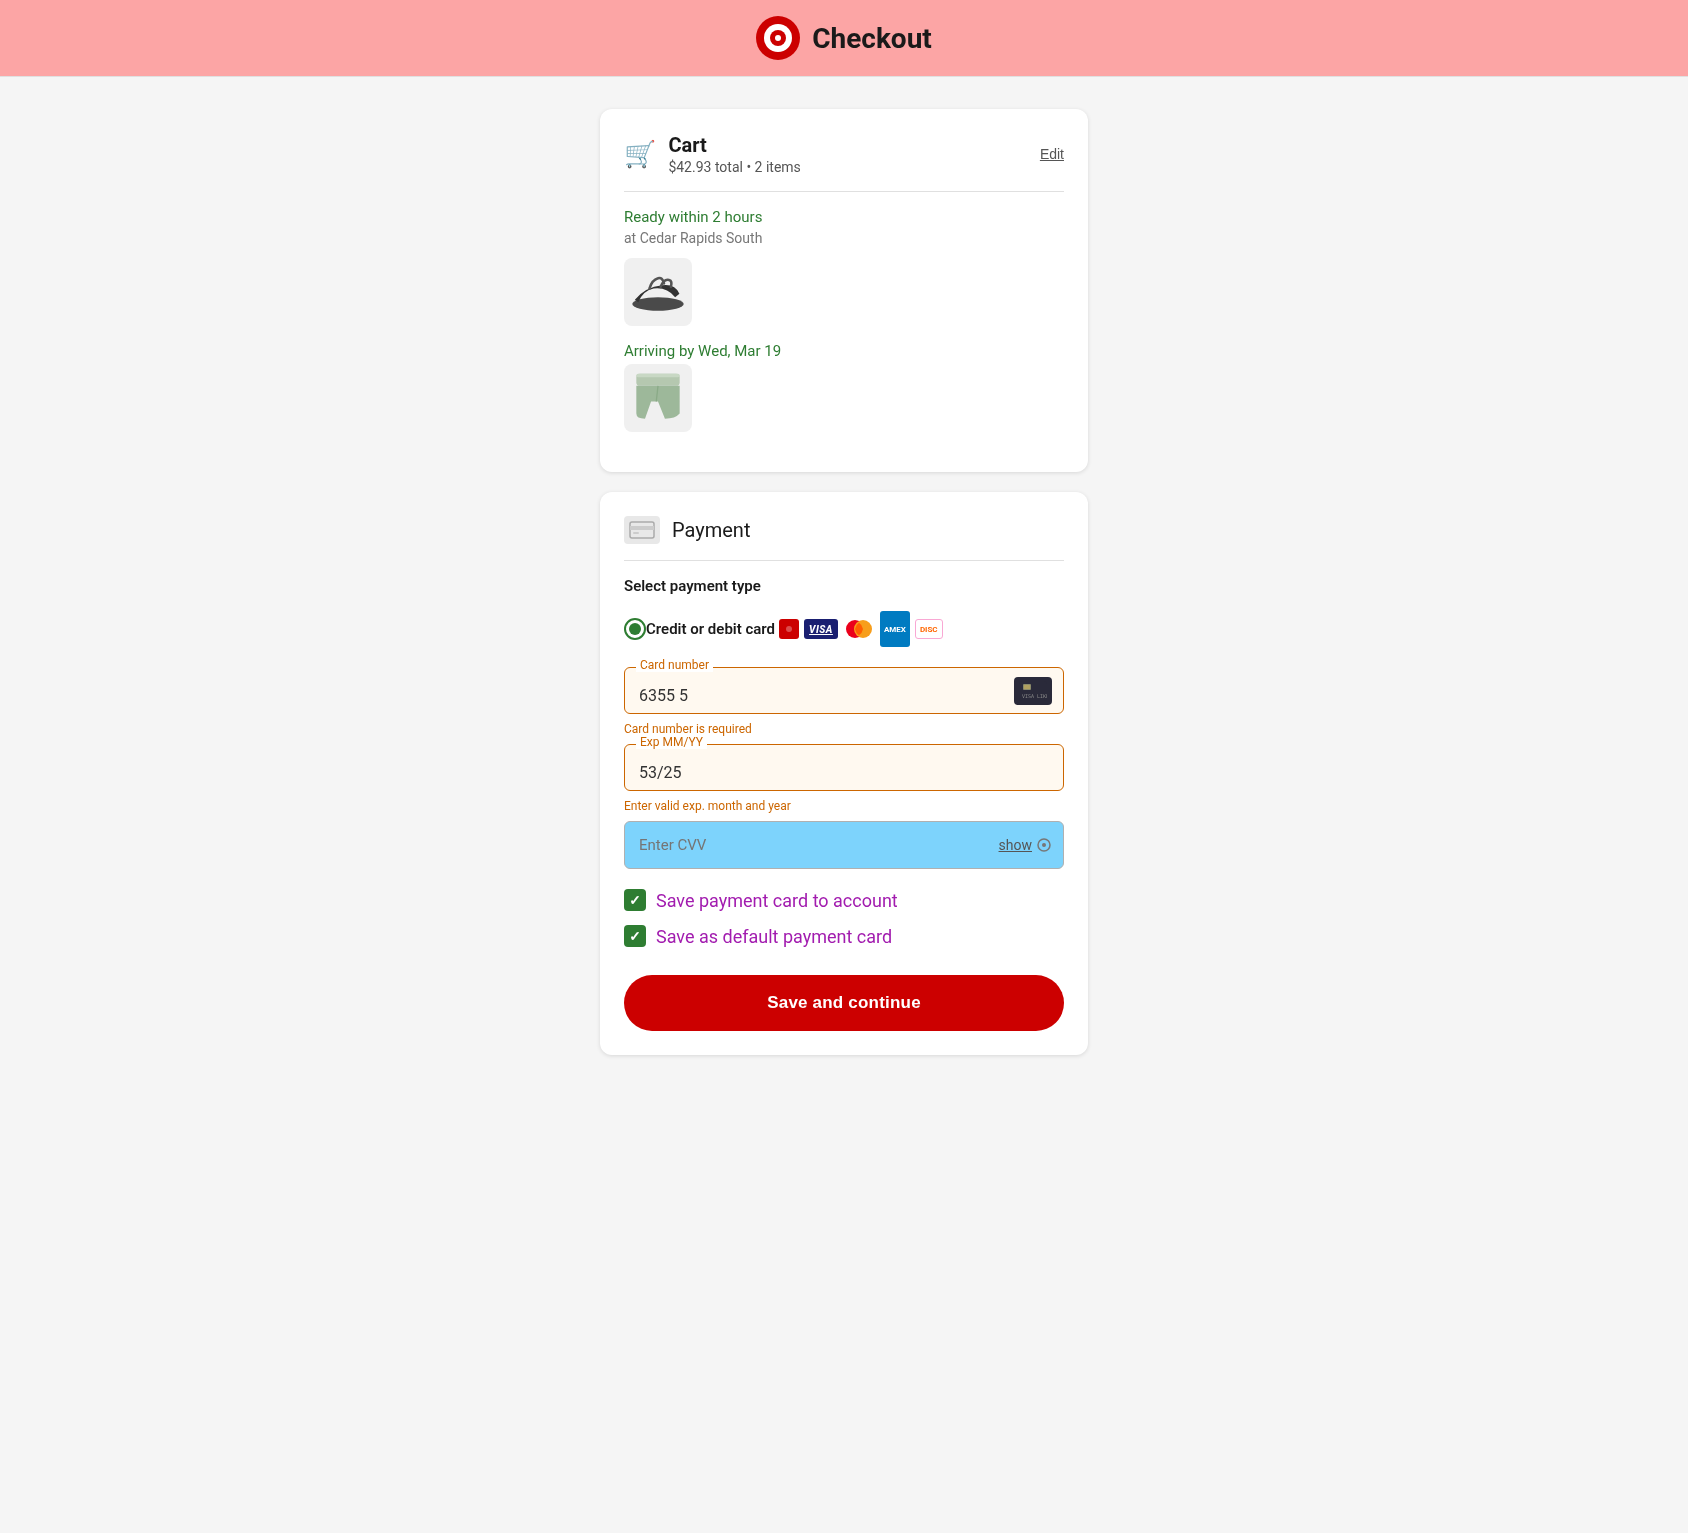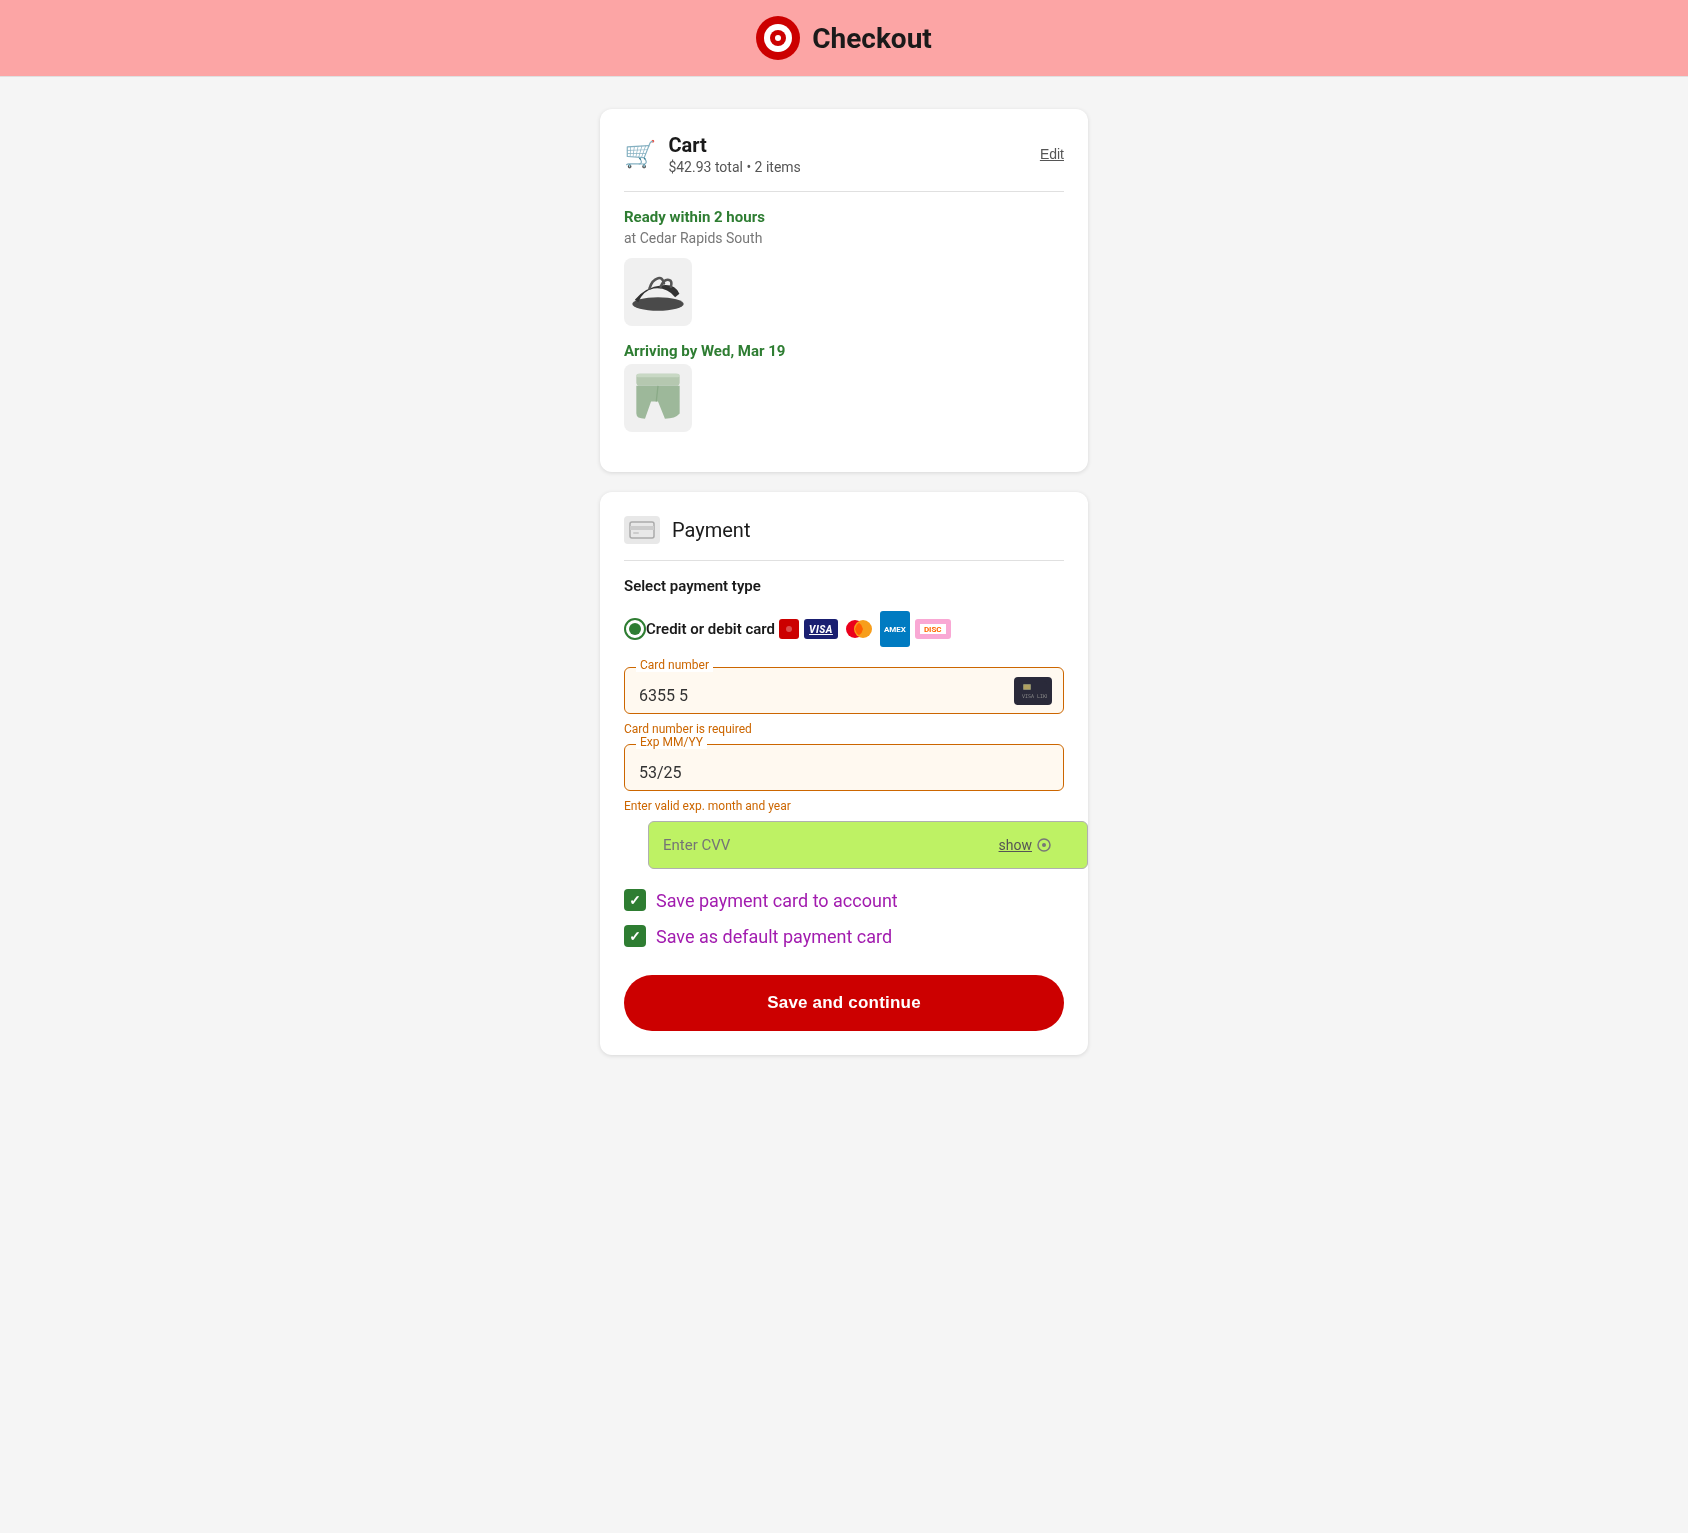--- a/index.html
+++ b/index.html
@@ -85,21 +85,21 @@
       border: none;
       background: none;
     }
     .divider {
       border: none;
       border-top: 1px solid #e0e0e0;
       margin: 0 0 16px 0;
     }
     .delivery-label {
       font-size: 15px;
-      font-weight: 700;
+      font-weight: 400;
       color: #2e7d32;
       margin-bottom: 4px;
     }
     .delivery-location {
       font-size: 14px;
       color: #777;
       margin-bottom: 12px;
     }
     .product-image {
       width: 68px;
@@ -218,24 +218,23 @@
       outline: none;
       font-family: inherit;
     }
     .input-field-normal {
       width: 100%;
       border: 1.5px solid #b0b0b0;
       border-radius: 6px;
       padding: 14px 50px 14px 14px;
       font-size: 15px;
       color: #555;
-      background: #bef264;
+      background: #7dd3fc;
       outline: none;
       font-family: inherit;
-      margin-left: 24px;
     }
     .input-wrapper {
       position: relative;
     }
     .card-chip-icon {
       position: absolute;
       right: 12px;
       top: 50%;
       transform: translateY(-50%);
       width: 38px;
@@ -340,21 +339,21 @@
       font-weight: 700;
       padding: 2px 4px;
       border-radius: 3px;
       height: 36px;
     }
     .discover-logo {
       display: inline-flex;
       align-items: center;
       justify-content: center;
       background: #fff;
-      border: 5px solid #f9a8d4;
+      border: 1px solid #f9a8d4;
       color: #f60;
       font-size: 8px;
       font-weight: 700;
       padding: 2px 4px;
       border-radius: 3px;
       height: 20px;
     }
     .red-card-logo {
       width: 20px;
       height: 20px;

